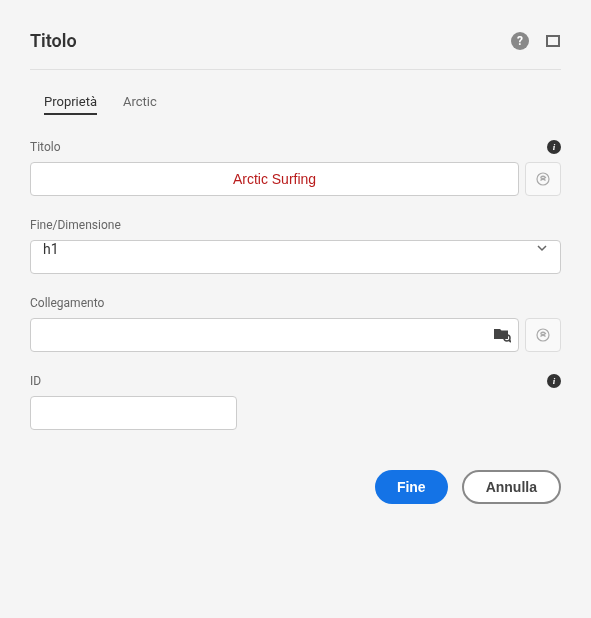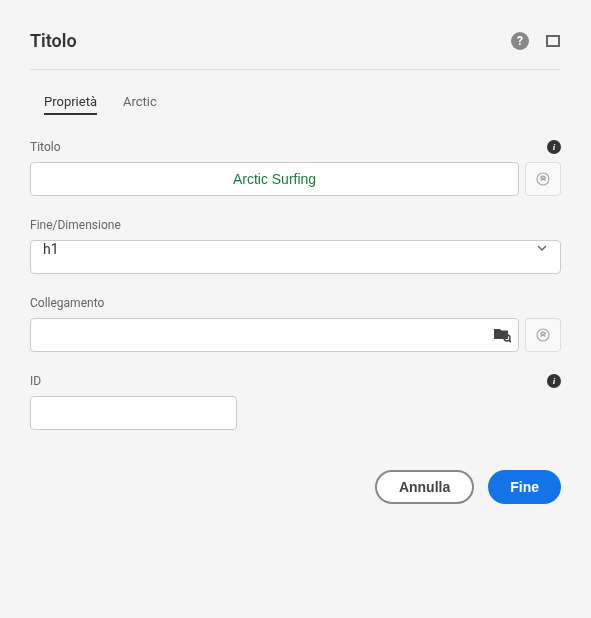--- a/index.html
+++ b/index.html
@@ -110,21 +110,21 @@
       align-items: stretch;
     }
     .text-input {
       flex: 1;
       height: 34px;
       border: 1px solid #ccc;
       border-radius: 4px;
       padding: 0 12px;
       font-size: 14px;
       background: #fff;
-      color: #15803d;
+      color: #b91c1c;
     }
     .text-input.centered {
       text-align: center;
     }
     .select-input {
       width: 100%;
       height: 34px;
       border: 1px solid #ccc;
       border-radius: 4px;
       padding: 0 12px;
@@ -284,17 +284,17 @@
       <div class="field-label-row">
         <div class="field-label">ID</div>
         <span class="info-icon">i</span>
       </div>
       <input type="text" class="text-input" value="" style="">
     </div>
 
   </div>
 
   <div class="footer">
+    <button class="btn btn-primary">Fine</button>
     <button class="btn btn-secondary">Annulla</button>
-    <button class="btn btn-primary">Fine</button>
   </div>
 
 </div>
 
 </body></html>

